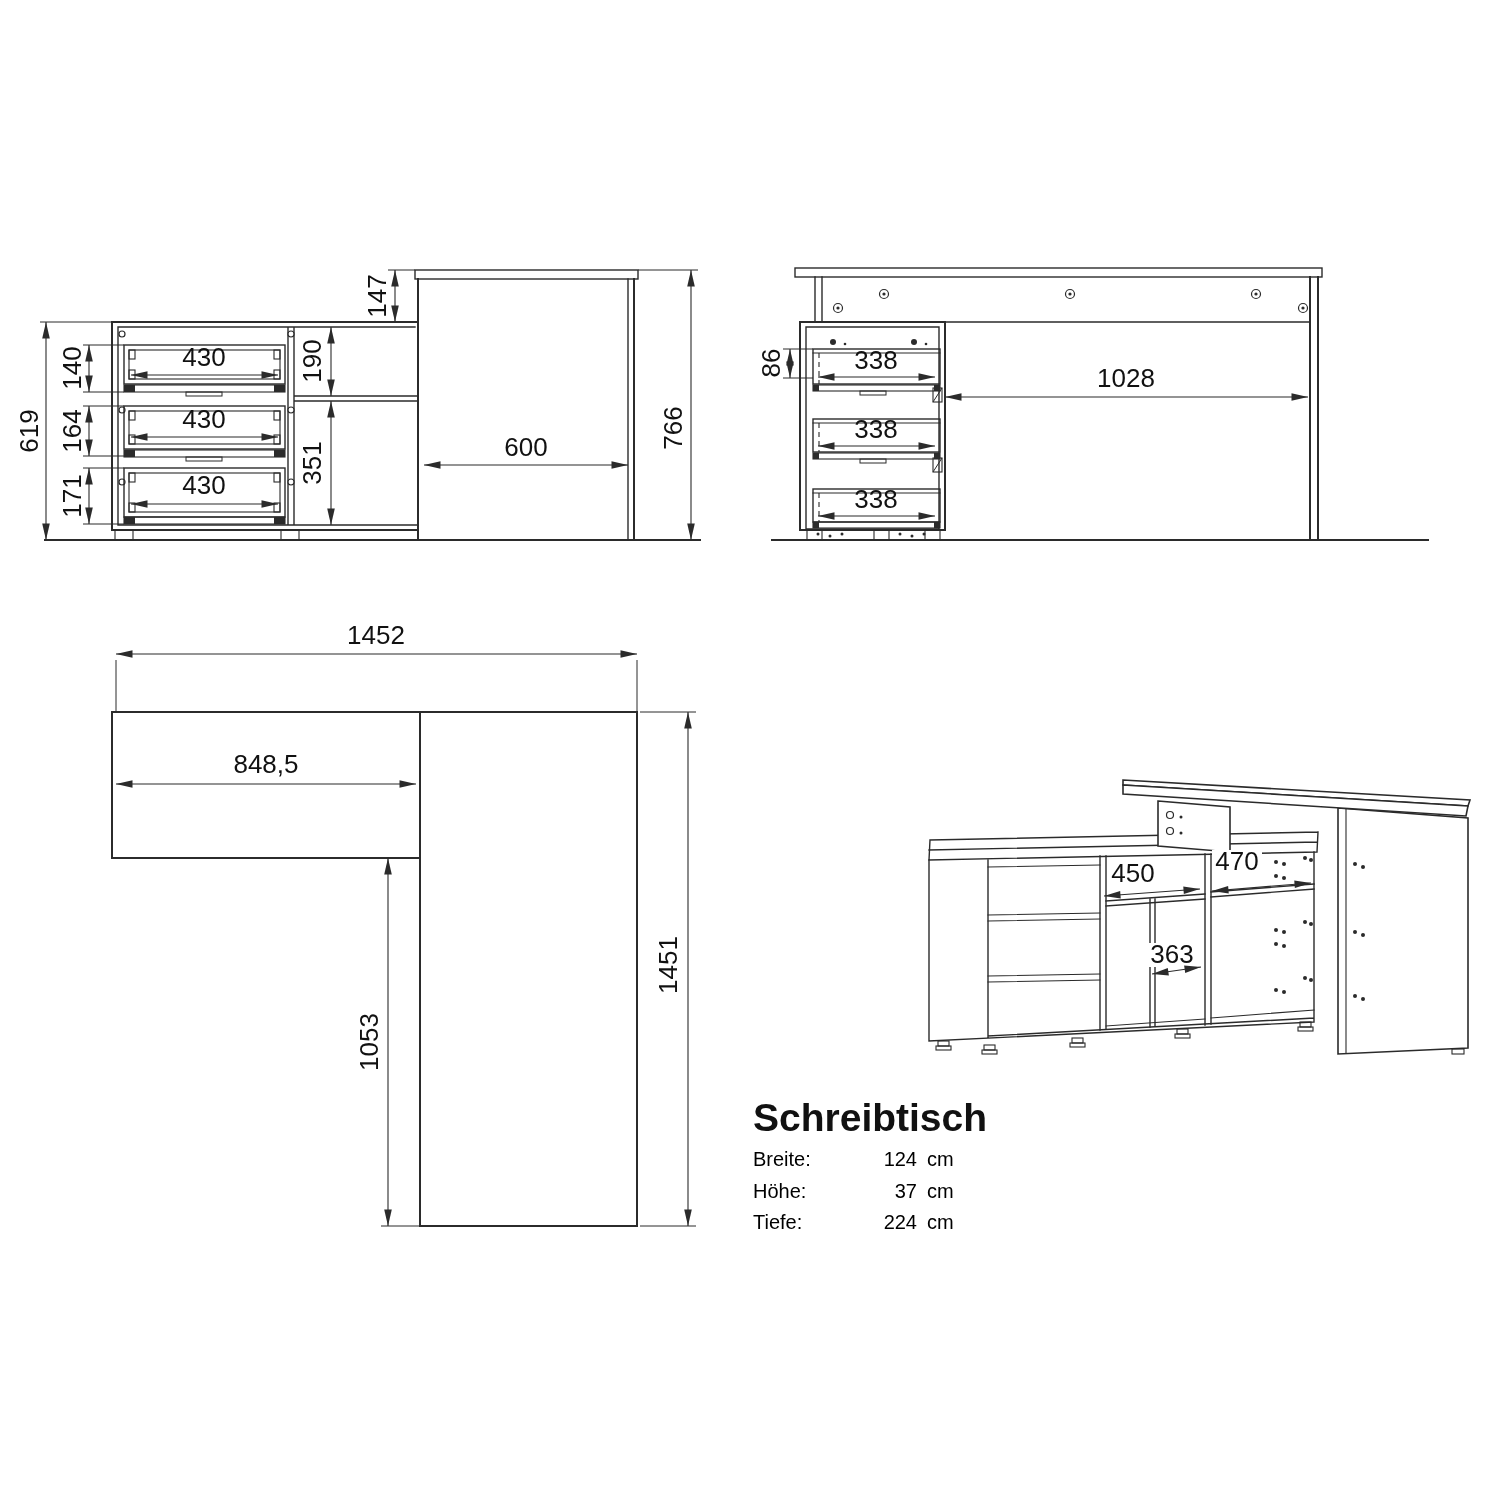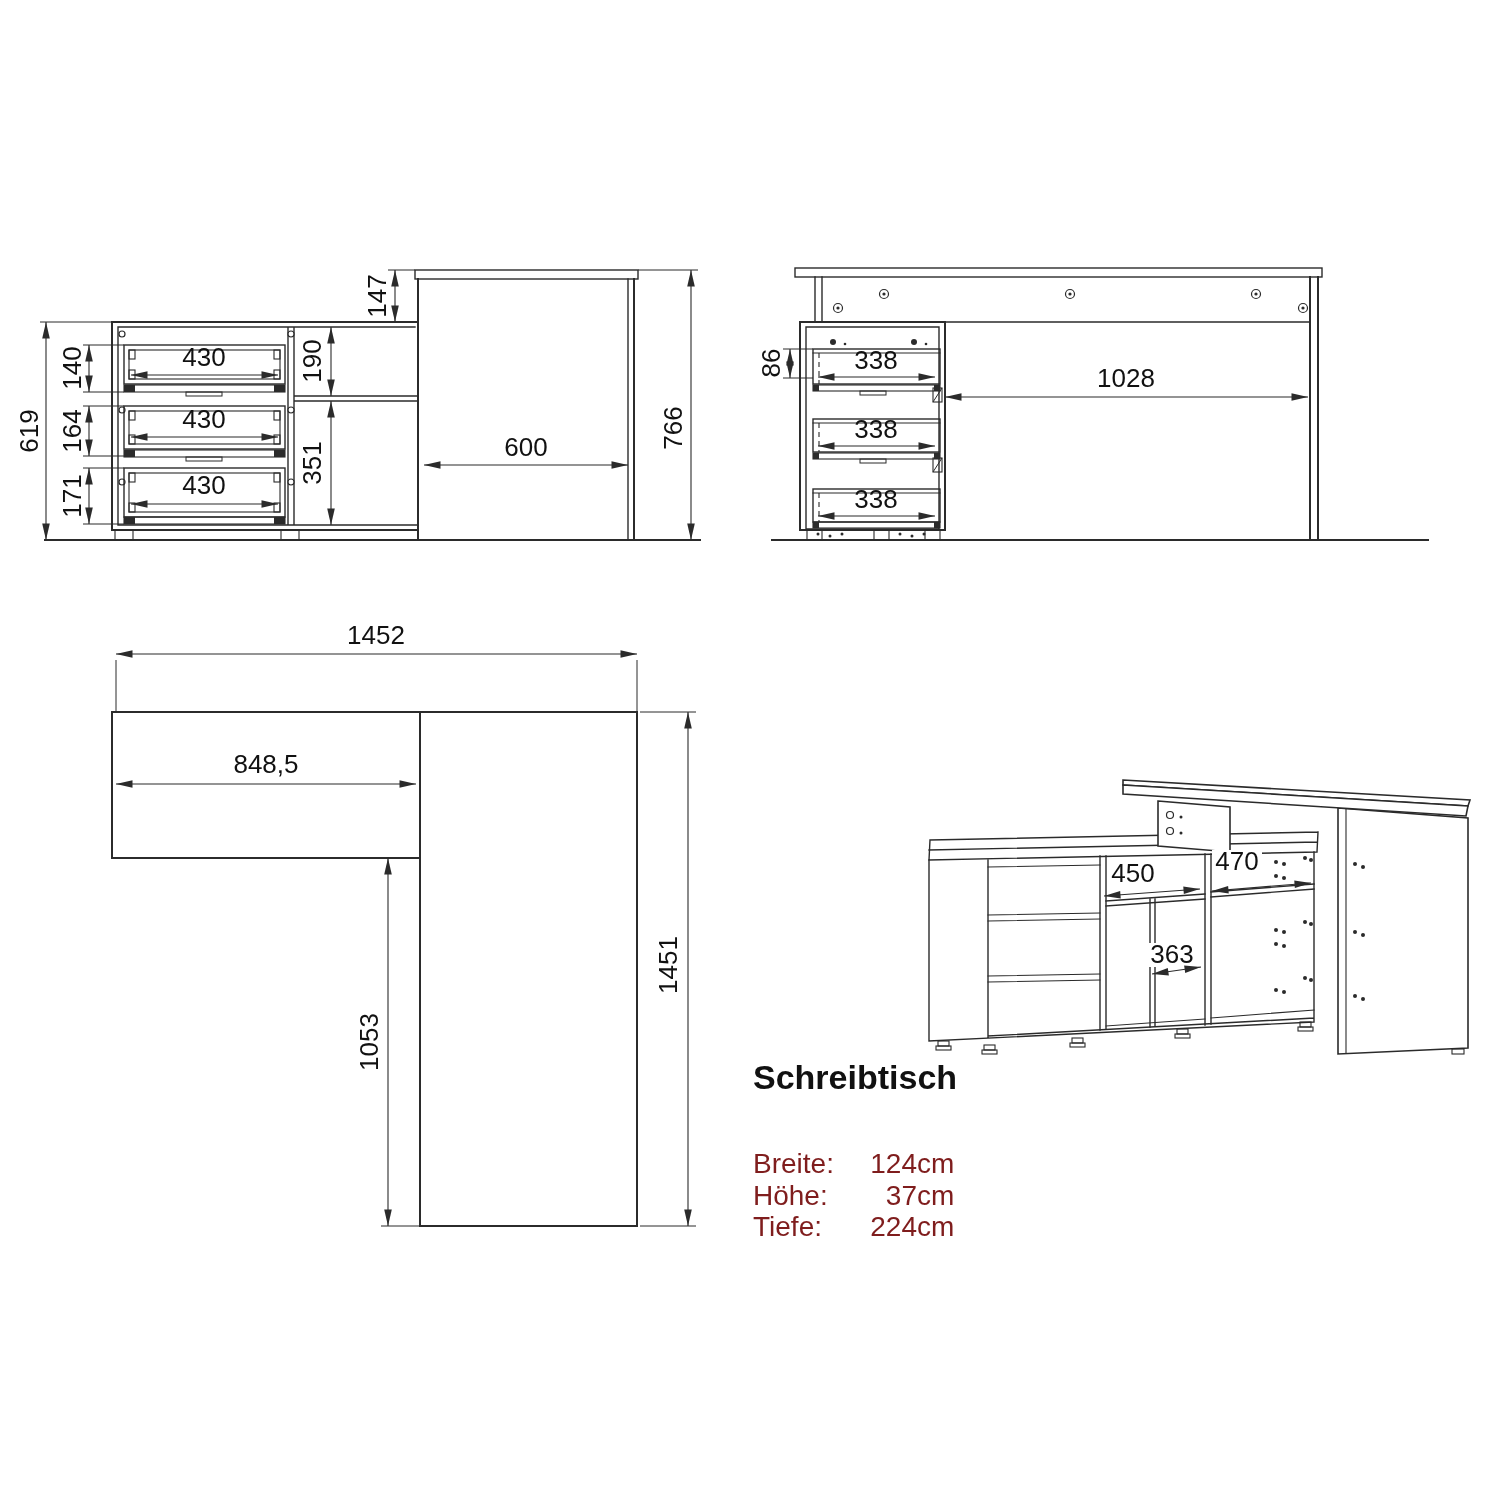--- a/index.html
+++ b/index.html
@@ -9,26 +9,26 @@
   .ml{stroke:#2b2b2b;stroke-width:1.4;fill:none;stroke-linecap:square;}
   .tl{stroke:#2b2b2b;stroke-width:1.1;fill:none;stroke-linecap:square;}
   .dl{stroke:#2b2b2b;stroke-width:1.1;fill:none;}
   .xl{stroke:#2b2b2b;stroke-width:1;fill:none;}
   .dash{stroke:#2b2b2b;stroke-width:1.1;fill:none;stroke-dasharray:5 4;}
   .wf{fill:#ffffff;stroke:#2b2b2b;stroke-width:1.6;}
   .mask{fill:#ffffff;stroke:none;}
   .blk{fill:#2b2b2b;stroke:none;}
   .hole{fill:#ffffff;stroke:#2b2b2b;stroke-width:1.2;}
   text{fill:#111111;font-family:"Liberation Sans",sans-serif;font-size:26px;}
-  #product-title{position:absolute;left:753px;top:1058px;font-size:34px;font-weight:bold;color:#111;}
-  #specs{position:absolute;left:753px;top:1148px;font-size:28px;color:#7f1d1d;}
+  #product-title{position:absolute;left:753px;top:1096px;font-size:39px;font-weight:bold;color:#111;}
+  #specs{position:absolute;left:753px;top:1148px;font-size:20px;color:#000000;}
   .spec-row{display:flex;height:31.5px;align-items:baseline;}
   .spec-label{display:inline-block;width:112px;}
   .spec-value{display:inline-block;width:52px;text-align:right;}
-  .spec-unit{display:inline-block;}
+  .spec-unit{display:inline-block;margin-left:10px;}
 </style>
 </head>
 <body>
 
 <svg width="1500" height="1500" viewBox="0 0 1500 1500">
   <defs>
     <marker id="as" markerWidth="18" markerHeight="10" refX="0.5" refY="5" orient="auto" markerUnits="userSpaceOnUse">
       <path d="M0.5,5 L17,1.2 L17,8.8 Z" fill="#2b2b2b"></path>
     </marker>
     <marker id="ae" markerWidth="18" markerHeight="10" refX="17.5" refY="5" orient="auto" markerUnits="userSpaceOnUse">

